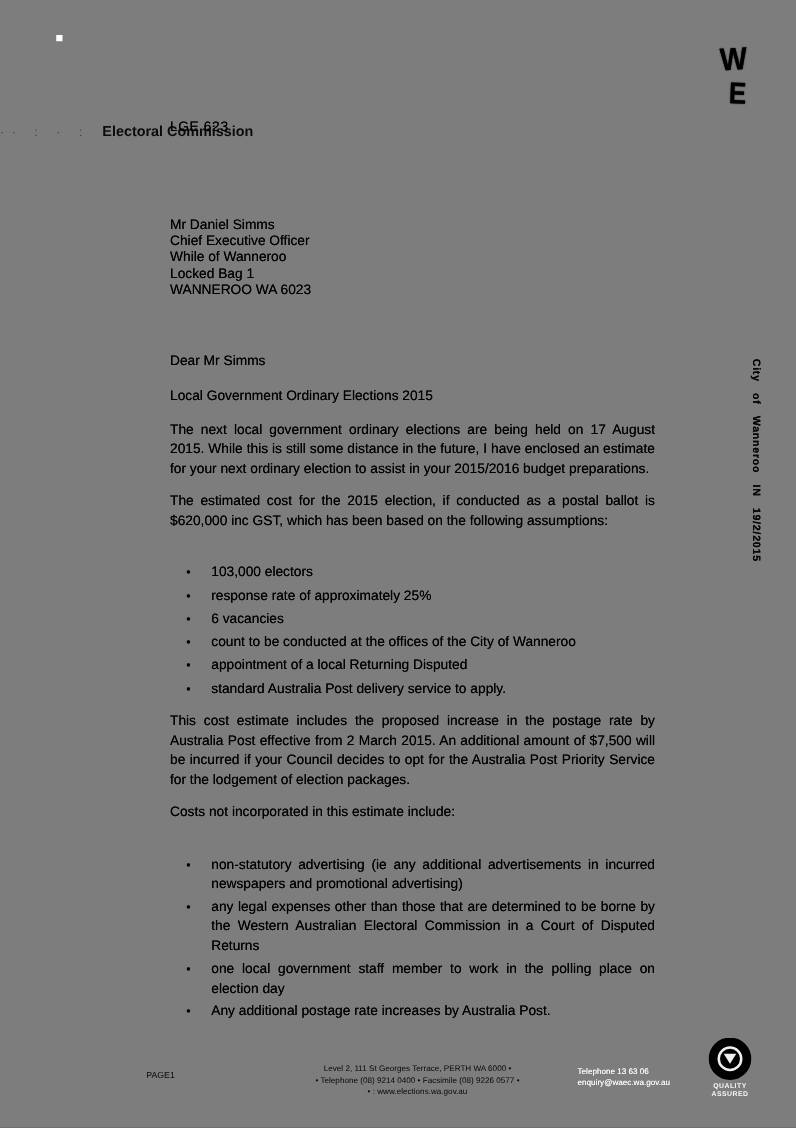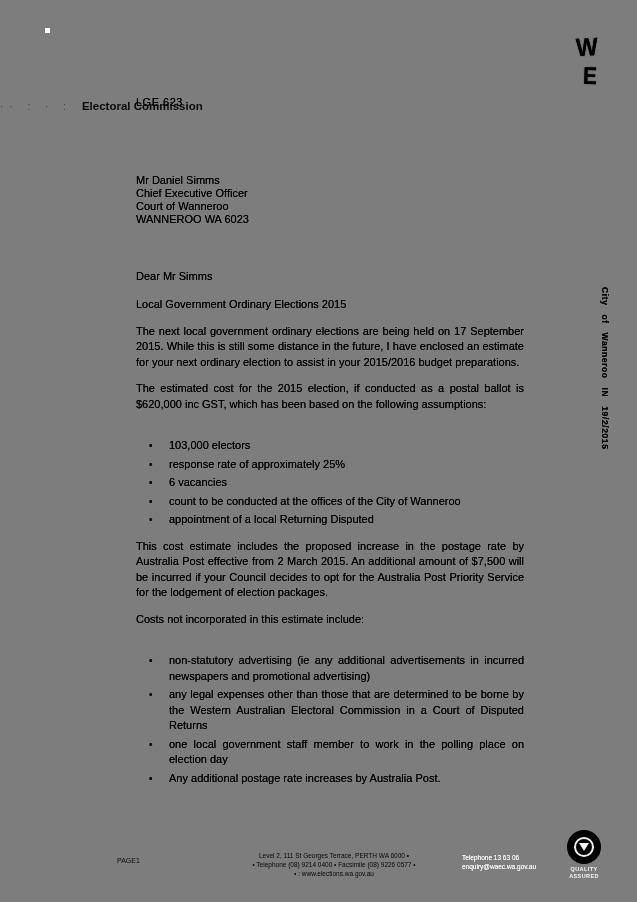--- a/index.html
+++ b/index.html
@@ -68,38 +68,40 @@
     <div class="org-line">
       <span class="faint">··  :  ·   :</span><span>Electoral Commission</span>
     </div>
 
     <div class="letter">
       <div class="ref">LGE 623</div>
 
       <div class="addr">
         <div>Mr Daniel Simms</div>
         <div>Chief Executive Officer</div>
-        <div>Court of Wanneroo</div>
+        <div>While of Wanneroo</div>
+        <div>Locked Bag 1</div>
         <div>WANNEROO WA 6023</div>
       </div>
 
       <div class="dear">Dear Mr Simms</div>
 
       <div class="subject">Local Government Ordinary Elections 2015</div>
 
-      <p class="just">The next local government ordinary elections are being held on 17 September 2015. While this is still some distance in the future, I have enclosed an estimate for your next ordinary election to assist in your 2015/2016 budget preparations.</p>
+      <p class="just">The next local government ordinary elections are being held on 17 August 2015. While this is still some distance in the future, I have enclosed an estimate for your next ordinary election to assist in your 2015/2016 budget preparations.</p>
 
       <p class="just">The estimated cost for the 2015 election, if conducted as a postal ballot is $620,000 inc GST, which has been based on the following assumptions:</p>
 
       <ul class="blist">
         <li>103,000 electors</li>
         <li>response rate of approximately 25%</li>
         <li>6 vacancies</li>
         <li>count to be conducted at the offices of the City of Wanneroo</li>
         <li>appointment of a local Returning Disputed</li>
+        <li>standard Australia Post delivery service to apply.</li>
       </ul>
 
       <p class="just">This cost estimate includes the proposed increase in the postage rate by Australia Post effective from 2 March 2015. An additional amount of $7,500 will be incurred if your Council decides to opt for the Australia Post Priority Service for the lodgement of election packages.</p>
 
       <p class="just">Costs not incorporated in this estimate include:</p>
 
       <ul class="blist">
         <li>non-statutory advertising (ie any additional advertisements in incurred newspapers and promotional advertising)</li>
         <li>any legal expenses other than those that are determined to be borne by the Western Australian Electoral Commission in a Court of Disputed Returns</li>
         <li>one local government staff member to work in the polling place on election day</li>

